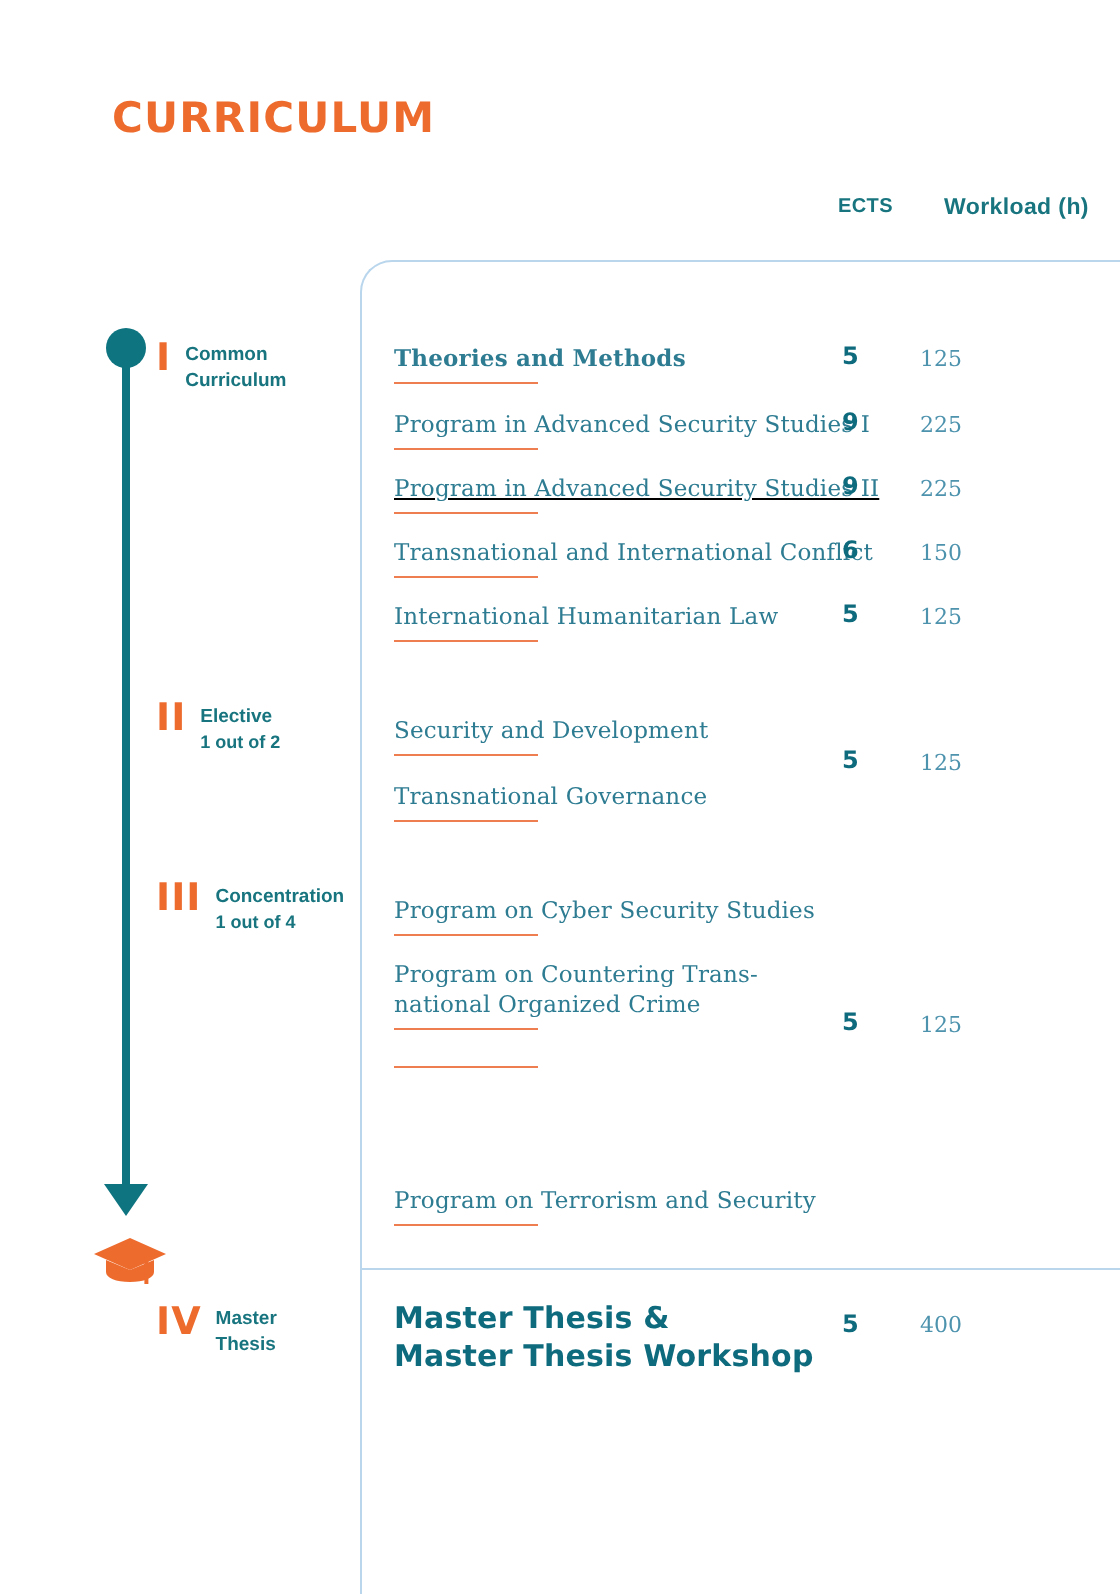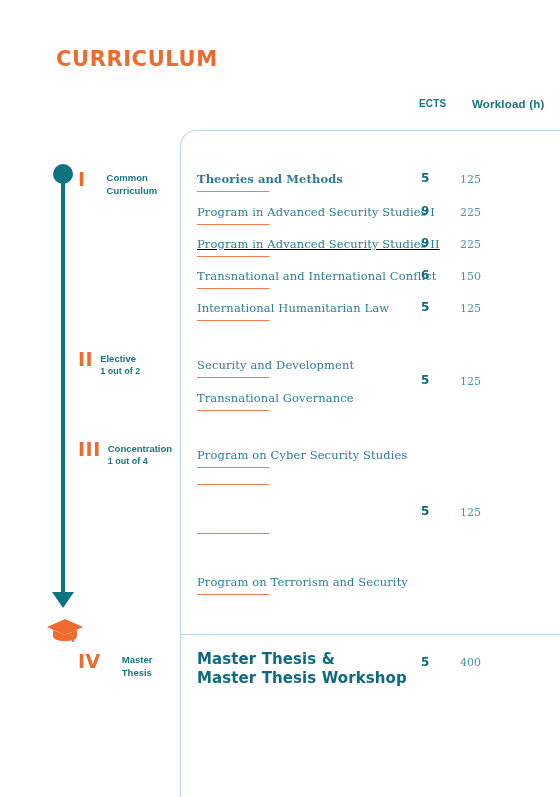--- a/index.html
+++ b/index.html
@@ -112,21 +112,21 @@
   }
   .numeral {
     font-family: "DejaVu Sans", sans-serif;
     font-size: 19px;
     font-weight: bold;
     color: #ED6B2D;
     line-height: 1;
     letter-spacing: 0.5px;
   }
   .marker-text {
-    margin-left: 21px;
+    margin-left: 7px;
     font-size: 9.5px;
     font-weight: bold;
     color: #18757F;
     line-height: 1.38;
     white-space: pre-line;
     padding-top: 1px;
   }
   .marker-sub {
     font-size: 9px;
     font-weight: bold;
@@ -300,26 +300,28 @@
   <div class="course-rule"></div>
 </div>
 <div class="ects" style="top:373px;">5</div>
 <div class="workload" style="top:375px;">125</div>
 
 <div class="course" style="top:448px;">
   <div class="course-name">Program on Cyber Security Studies</div>
   <div class="course-rule"></div>
 </div>
 <div class="course" style="top:480px;">
+  <div class="course-name">Program on Countering Trans-
+national Organized Crime</div>
   <div class="course-rule"></div>
 </div>
 <div class="course" style="top:529px;">
   <div class="course-rule"></div>
 </div>
-<div class="course" style="top:575px;">
+<div class="course" style="top:593px;">
   <div class="course-name">Program on Terrorism and Security</div>
   <div class="course-rule"></div>
 </div>
 <div class="ects" style="top:504px;">5</div>
 <div class="workload" style="top:506px;">125</div>
 
 <div id="thesis-title">Master Thesis &amp;
 Master Thesis Workshop</div>
 <div id="thesis-ects">5</div>
 <div id="thesis-workload">400</div>

